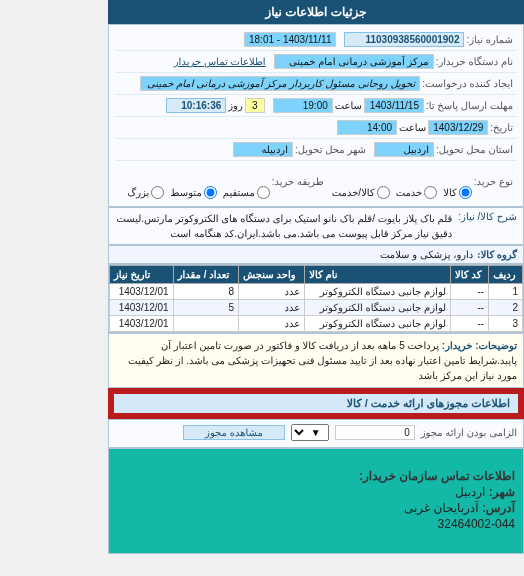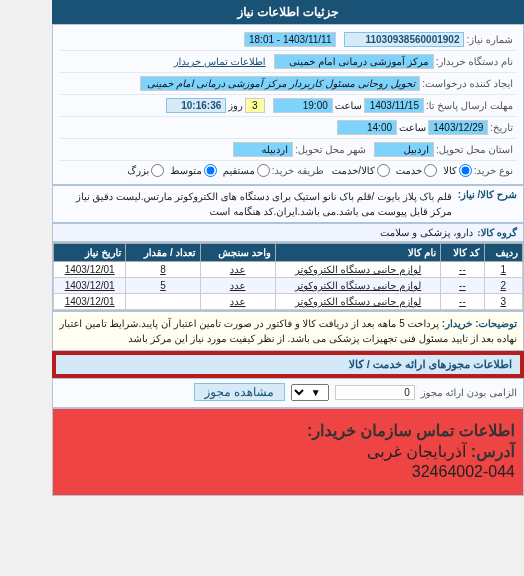--- a/index.html
+++ b/index.html
@@ -6,36 +6,36 @@
     body {
       font-family: Tahoma, Arial, sans-serif;
       font-size: 11px;
       direction: rtl;
       background: #f0f0f0;
       width: 524px;
       min-height: 576px;
       color: #222;
     }
     .page-wrapper {
-      width: 472px;
+      width: 416px;
       background: #fff;
     }
     
     .header {
       background: #1a5276;
       color: #fff;
       text-align: center;
       padding: 5px 8px;
       font-size: 12px;
       font-weight: bold;
     }
     
     .section-title {
       background: #d5e8f7;
-      border: 4px solid #b91c1c;
+      border: 6px solid #b91c1c;
       padding: 3px 8px;
       font-size: 11px;
       font-weight: bold;
       color: #1a5276;
       margin: 0;
     }
     
     .info-grid {
       border: 1px solid #b0c4d8;
       background: #f9fbff;
@@ -90,20 +90,21 @@
     .radio-group {
       display: flex;
       align-items: center;
       gap: 6px;
     }
     .radio-item {
       display: flex;
       align-items: center;
       gap: 2px;
       font-size: 10px;
+      margin-top: 22px;
     }
     
     .group-code-section {
       background: #f0f5ff;
       border: 1px solid #b0c4d8;
       padding: 3px 6px;
       font-size: 10px;
     }
     .group-code-row {
       display: flex;
@@ -114,30 +115,29 @@
     .data-table {
       width: 100%;
       border-collapse: collapse;
       font-size: 10px;
       background: #fff;
     }
     .data-table th {
       background: #1a5276;
       color: #fff;
       padding: 3px 4px;
-      text-align: right;
+      text-align: left;
       border: 1px solid #aaa;
       font-size: 10px;
     }
     .data-table td {
       border: 1px solid #ccc;
       padding: 2px 4px;
-      text-align: center;
+      text-align: right;
       background: #fff;
-      text-decoration: underline;
     }
     .data-table tr:nth-child(even) td { background: #f0f5ff; }
     
     .notes-section {
       border: 1px solid #b0c4d8;
       background: #fffef0;
       padding: 4px 6px;
       font-size: 10px;
       line-height: 1.5;
     }
@@ -161,30 +161,30 @@
     .bottom-label { color: #555; white-space: nowrap; }
     .bottom-value {
       background: #fff;
       border: 1px solid #ccc;
       padding: 1px 4px;
       min-width: 80px;
     }
     .btn-small {
       background: #d6eaf8;
       border: 1px solid #85c1e9;
-      padding: 1px 10px;
+      padding: 1px 21px;
       cursor: pointer;
+      font-size: 10px;
+      color: #1a5276;
+    }
+    .contact-section {
+      background: #14b8a6;
+      border: 1px solid #b0c4d8;
+      padding: 20px 8px;
       font-size: 12px;
-      color: #1a5276;
-    }
-    .contact-section {
-      background: #ef4444;
-      border: 1px solid #b0c4d8;
-      padding: 12px 8px;
-      font-size: 16px;
     }
     .contact-row { margin-bottom: 2px; }
     .contact-label { font-weight: bold; color: #333; }
   </style>
 </head>
 <body>
 
 <div class="page-wrapper">
 
   <div class="header">
@@ -270,21 +270,21 @@
           <label class="radio-item"><input type="radio" name="purchase" checked="" style=""> متوسط</label>
           <label class="radio-item"><input type="radio" name="purchase" style=""> بزرگ</label>
         </div>
       </div>
     </div>
 
   </div>
 
   <div style="display:flex;border:1px solid #b0c4d8;background:#f9fbff;padding:3px 6px;font-size:10px;">
     <div style="display:flex;gap:2px;align-items:flex-start;">
-      <span style="font-weight:bold;white-space:nowrap;color:#1a5276;">
+      <span style="font-weight:normal;white-space:nowrap;color:#1a5276;">
         <span>شرح کالا/</span>
         <span>نیاز:</span>
       </span>
       <span style="margin-right:4px;line-height:1.5;">قلم باک پلاز بایوت /قلم باک نانو استیک برای دستگاه های الکتروکوتر مارتس.لیست دقیق نیاز مرکز قابل پیوست می باشد.می باشد.ایران.کد هنگامه است</span>
     </div>
   </div>
 
   <div class="group-code-section">
     <div class="group-code-row">
       <span style="font-weight:bold;color:#1a5276;font-family:Liberation Serif, serif;">گروه کالا:</span>
@@ -351,20 +351,24 @@
       </select>
       <button class="btn-small">مشاهده مجوز</button>
     </div>
   </div>
 
   <div class="contact-section">
     <div class="contact-row">
       <span class="contact-label">اطلاعات تماس سازمان خریدار:</span>
     </div>
     <div class="contact-row">
+      <span class="contact-label">شهر:</span>
+      <span>اردبیل</span>
+    </div>
+    <div class="contact-row">
       <span class="contact-label">آدرس:</span>
       <span>آذربایجان غربی</span>
     </div>
     <div class="contact-row">
       <span>32464002-044</span>
     </div>
   </div>
 
 </div>
 

